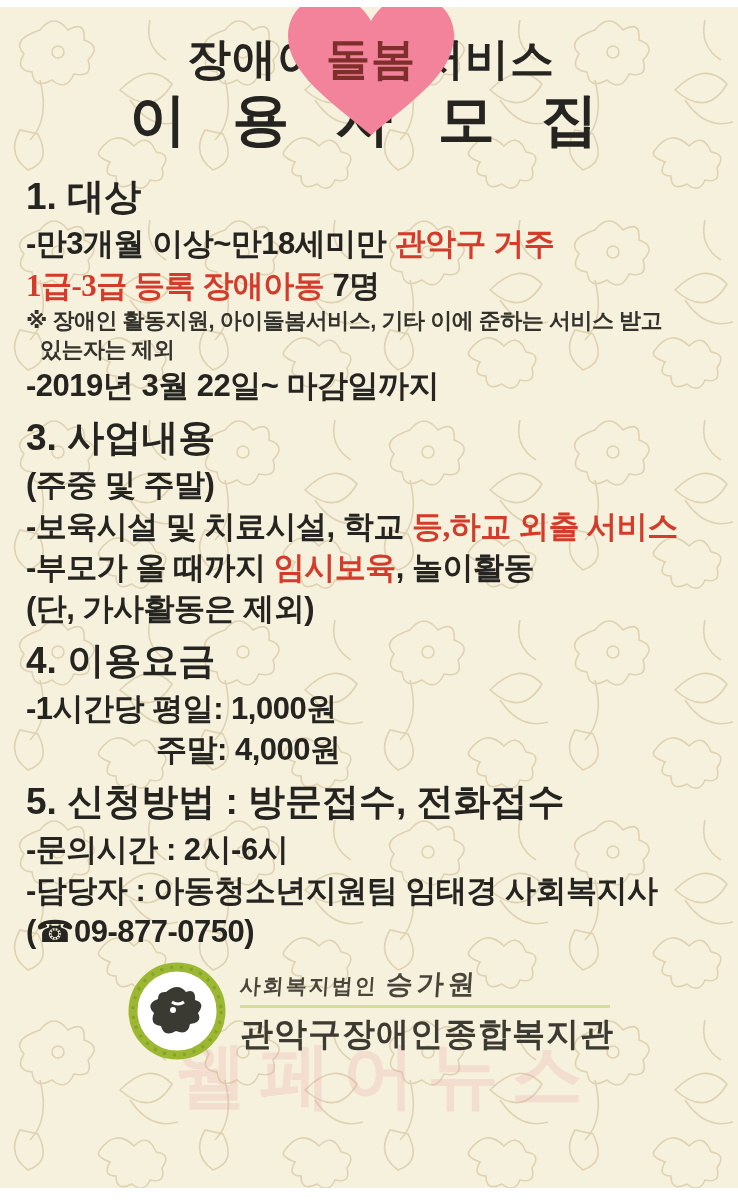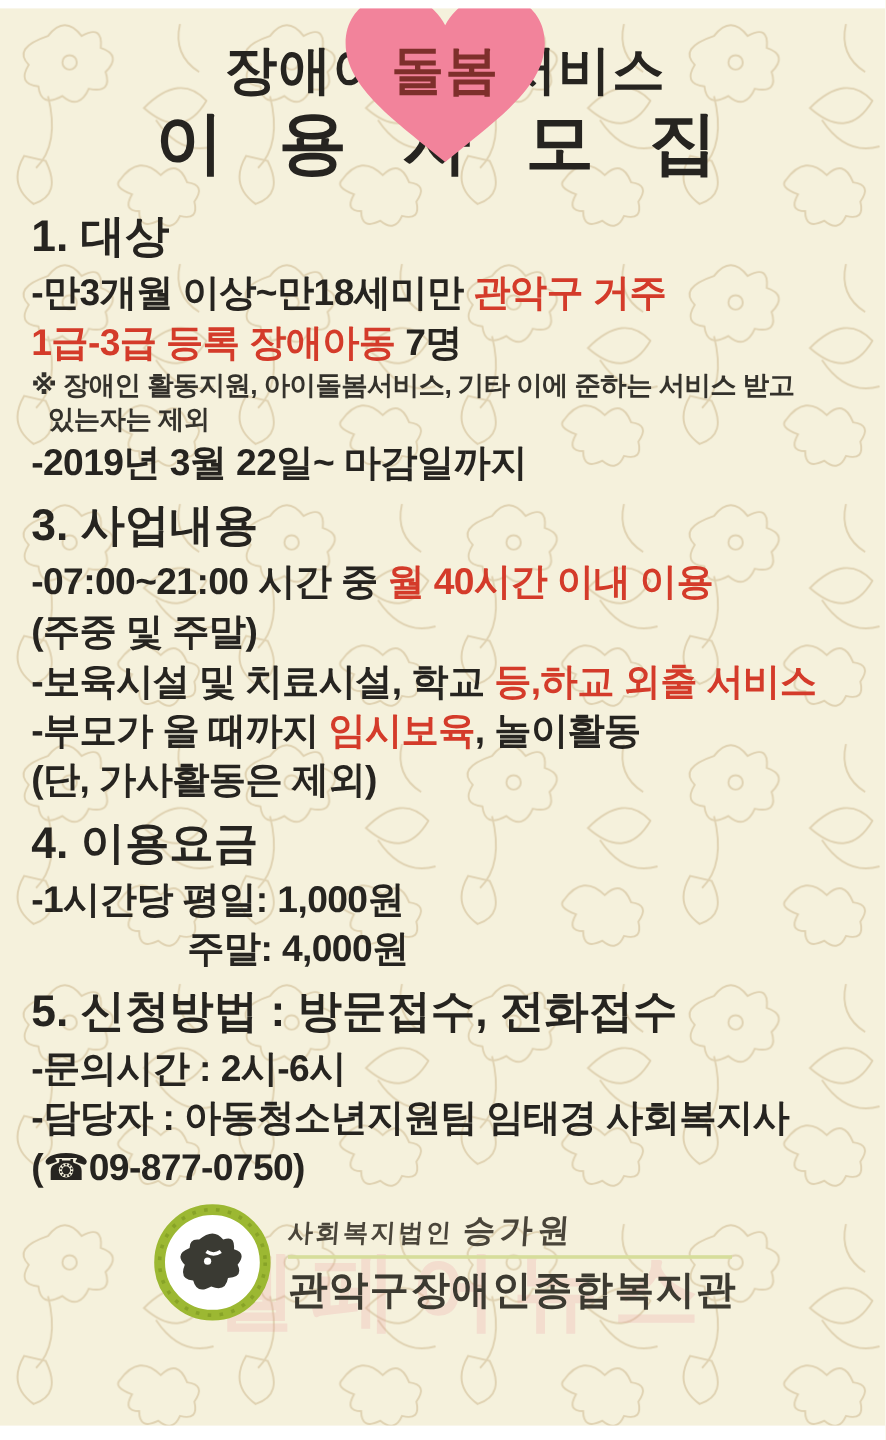--- a/index.html
+++ b/index.html
@@ -19,21 +19,21 @@
   .title-block{text-align:center;line-height:1.06;margin-bottom:26px;}
   .title-line1{font-size:44px;font-weight:700;letter-spacing:1px;white-space:nowrap;}
   .title-line2{font-size:57px;font-weight:700;letter-spacing:15px;margin-top:6px;}
   .heart-wrap{position:relative;display:inline-block;padding:0 4px;}
   .heart-svg{position:absolute;left:50%;top:50%;transform:translate(-50%,-46%);z-index:0;}
   .heart-text{position:relative;z-index:1;color:#7e2f2b;}
 
   
   .sec-heading{font-size:37px;font-weight:700;line-height:1.2;margin:10px 0 4px 0;}
   .body-line{font-size:31px;font-weight:700;line-height:1.33;letter-spacing:-0.5px;}
-  .red{color:#d43b2a;}
+  .red{color:#d43b2a;font-family:Liberation Serif, serif;}
   .note-line{font-size:22px;font-weight:700;line-height:1.34;color:#34322c;letter-spacing:-0.5px;}
   .note-indent{padding-left:14px;}
   .indent-weekend{padding-left:130px;}
 
   
   .footer{display:flex;align-items:center;justify-content:center;margin-top:10px;gap:14px;}
   .logo-svg{flex:0 0 auto;}
   .org-col{display:flex;flex-direction:column;align-items:flex-start;}
   .org-small{font-size:21px;font-weight:700;color:#4a453a;letter-spacing:2px;transform:skewX(-4deg);}
   .org-small .org-name{font-size:27px;letter-spacing:4px;}
@@ -92,23 +92,20 @@
     </div>
     <div class="body-line">
       <span class="red">1급-3급 등록 장애아동</span><span> 7명</span>
     </div>
     <div class="note-line">※ 장애인 활동지원, 아이돌봄서비스, 기타 이에 준하는 서비스 받고</div>
     <div class="note-line note-indent">있는자는 제외</div>
 
     <div class="body-line">-2019년 3월 22일~ 마감일까지</div>
 
     <div class="sec-heading">3. 사업내용</div>
-    <div class="body-line">
-      <span>-07:00~21:00 시간 중 </span><span class="red">월 40시간 이내 이용</span>
-    </div>
     <div class="body-line">(주중 및 주말)</div>
     <div class="body-line">
       <span>-보육시설 및 치료시설, 학교 </span><span class="red">등,하교 외출 서비스</span>
     </div>
     <div class="body-line">
       <span>-부모가 올 때까지 </span><span class="red">임시보육</span><span>, 놀이활동</span>
     </div>
     <div class="body-line">(단, 가사활동은 제외)</div>
 
     <div class="sec-heading">4. 이용요금</div>

